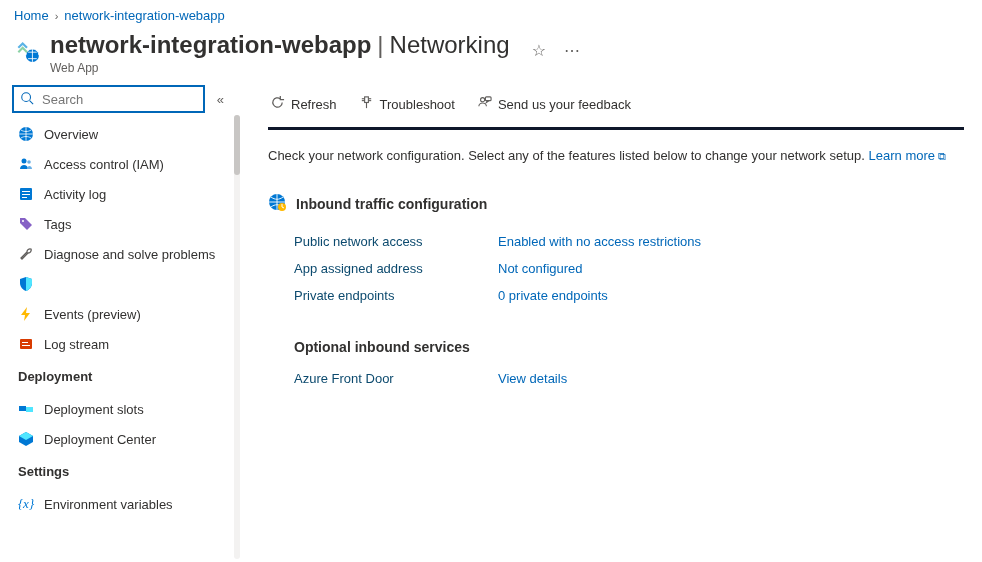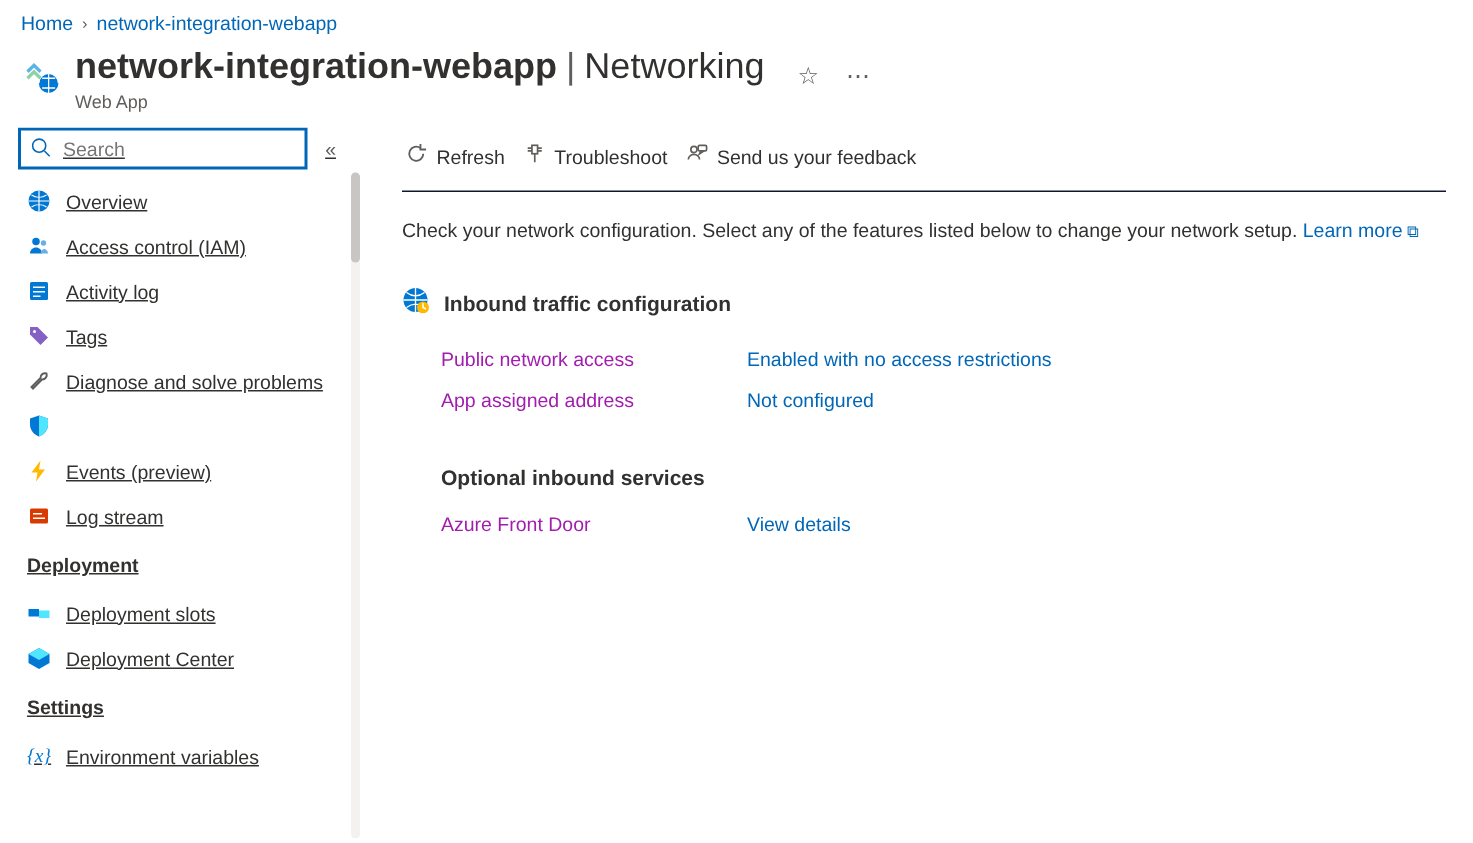--- a/index.html
+++ b/index.html
@@ -66,21 +66,20 @@
   }
 
   
   .body-row { display: flex; height: calc(100% - 88px); }
   .sidebar {
     width: 240px;
     flex-shrink: 0;
     padding: 0 4px 0 12px;
     overflow-y: auto;
     position: relative;
-    text-decoration: underline;
   }
   .sidebar-scroll {
     position: absolute;
     right: 0;
     top: 30px;
     bottom: 0;
     width: 6px;
     background: #f3f2f1;
     border-radius: 3px;
   }
@@ -140,23 +139,23 @@
 
   
   .main {
     flex: 1;
     padding: 0 18px 0 28px;
     overflow-y: auto;
   }
   .toolbar {
     display: flex;
     align-items: flex-end;
-    gap: 8px;
+    gap: 18px;
     padding: 6px 0 10px 0;
-    border-bottom: 1px solid #0f172a;
+    border-bottom: 3px solid #0f172a;
   }
   .toolbar button {
     background: none;
     border: none;
     display: flex;
     align-items: center;
     gap: 6px;
     font-size: 13px;
     font-family: inherit;
     color: #323130;
@@ -177,21 +176,21 @@
     margin-bottom: 14px;
   }
   .kv-row {
     display: flex;
     align-items: center;
     padding: 6px 0;
     font-size: 13px;
   }
   .kv-row .key {
     width: 230px;
-    color: #a21caf;
+    color: #0c4a6e;
     padding-left: 26px;
   }
   .kv-row .val { color: #323130; }
   .kv-row .val.link { color: #0067b8; cursor: pointer; }
 
   .subsection-title {
     font-weight: 600;
     font-size: 14px;
     padding-left: 26px;
     margin-top: 30px;
@@ -420,20 +419,24 @@
       </div>
 
       <div class="kv-row">
         <div class="key">Public network access</div>
         <a class="val link">Enabled with no access restrictions</a>
       </div>
       <div class="kv-row">
         <div class="key">App assigned address</div>
         <a class="val link">Not configured</a>
       </div>
+      <div class="kv-row">
+        <div class="key">Private endpoints</div>
+        <a class="val link">0 private endpoints</a>
+      </div>
 
       <div class="subsection-title">Optional inbound services</div>
       <div class="kv-row">
         <div class="key">Azure Front Door</div>
         <a class="val link">View details</a>
       </div>
     </div>
   </div>
 </div>
 

